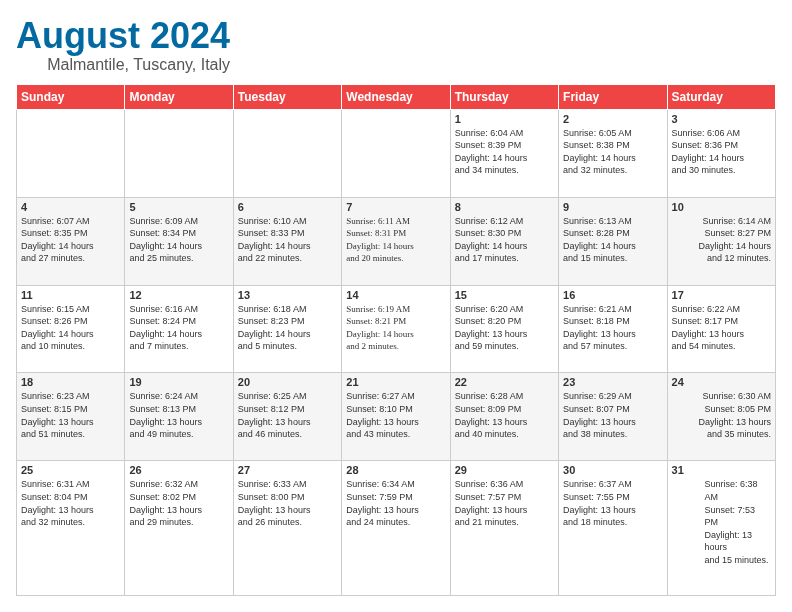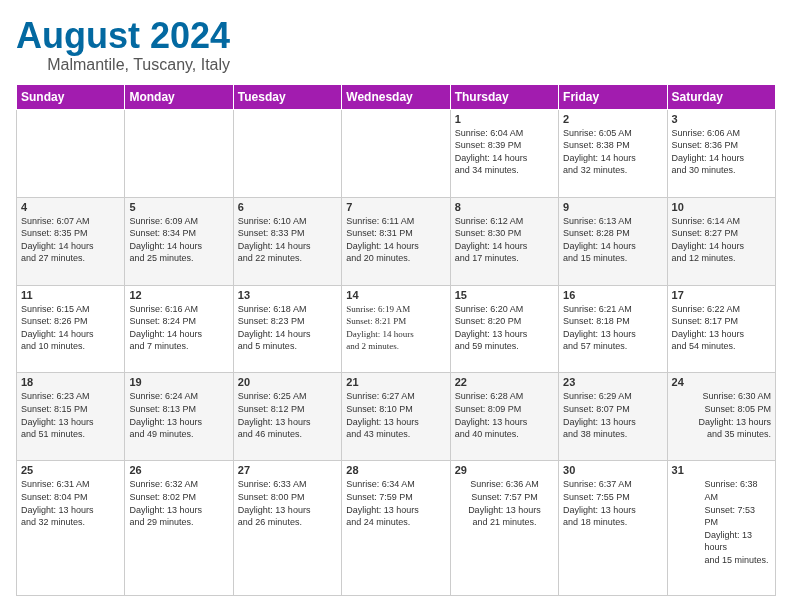--- a/index.html
+++ b/index.html
@@ -59,21 +59,21 @@
     .subtitle {
       font-size: 16px;
       color: #555;
     }
     .calendar {
       width: 100%;
       border-collapse: collapse;
       flex: 1;
     }
     .calendar th {
-      background-color: #a21caf;
+      background-color: #ef4444;
       color: #fff;
       font-size: 12px;
       font-weight: bold;
       padding: 5px 4px;
       text-align: left;
       border: 1px solid #fff;
     }
     .calendar td {
       border: 1px solid #ccc;
       vertical-align: top;
@@ -169,42 +169,42 @@
           </td>
           <td>
             <span class="day-num">6</span>
             <div class="day-info" style="white-space: pre-line;">Sunrise: 6:10 AM
 Sunset: 8:33 PM
 Daylight: 14 hours
 and 22 minutes.</div>
           </td>
           <td>
             <span class="day-num">7</span>
-            <div class="day-info" style="white-space: pre-line;">Sunrise: 6:11 AM
+            <div class="day-info" style="white-space: pre-line; font-family: Liberation Serif, serif;">Sunrise: 6:11 AM
 Sunset: 8:31 PM
 Daylight: 14 hours
 and 20 minutes.</div>
           </td>
           <td>
             <span class="day-num">8</span>
             <div class="day-info" style="white-space: pre-line;">Sunrise: 6:12 AM
 Sunset: 8:30 PM
 Daylight: 14 hours
 and 17 minutes.</div>
           </td>
           <td>
             <span class="day-num">9</span>
             <div class="day-info" style="white-space: pre-line;">Sunrise: 6:13 AM
 Sunset: 8:28 PM
 Daylight: 14 hours
 and 15 minutes.</div>
           </td>
           <td>
             <span class="day-num">10</span>
-            <div class="day-info" style="white-space: pre-line;">Sunrise: 6:14 AM
+            <div class="day-info" style="white-space: pre-line; text-align: right;">Sunrise: 6:14 AM
 Sunset: 8:27 PM
 Daylight: 14 hours
 and 12 minutes.</div>
           </td>
         </tr>
         <tr>
           <td>
             <span class="day-num">11</span>
             <div class="day-info" style="white-space: pre-line;">Sunrise: 6:15 AM
 Sunset: 8:26 PM
@@ -329,21 +329,21 @@
           </td>
           <td>
             <span class="day-num">28</span>
             <div class="day-info" style="white-space: pre-line;">Sunrise: 6:34 AM
 Sunset: 7:59 PM
 Daylight: 13 hours
 and 24 minutes.</div>
           </td>
           <td>
             <span class="day-num">29</span>
-            <div class="day-info" style="white-space: pre-line; text-align: center;">Sunrise: 6:36 AM
+            <div class="day-info" style="white-space: pre-line;">Sunrise: 6:36 AM
 Sunset: 7:57 PM
 Daylight: 13 hours
 and 21 minutes.</div>
           </td>
           <td>
             <span class="day-num">30</span>
             <div class="day-info" style="white-space: pre-line;">Sunrise: 6:37 AM
 Sunset: 7:55 PM
 Daylight: 13 hours
 and 18 minutes.</div>

